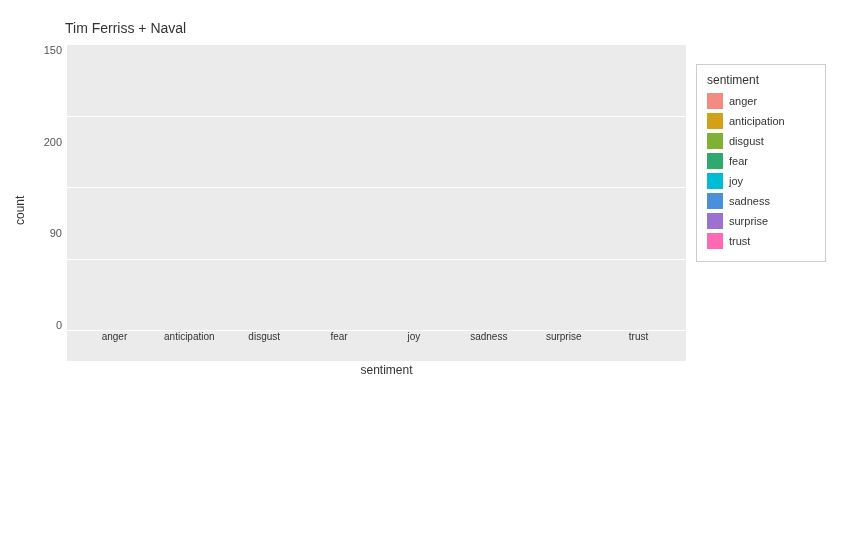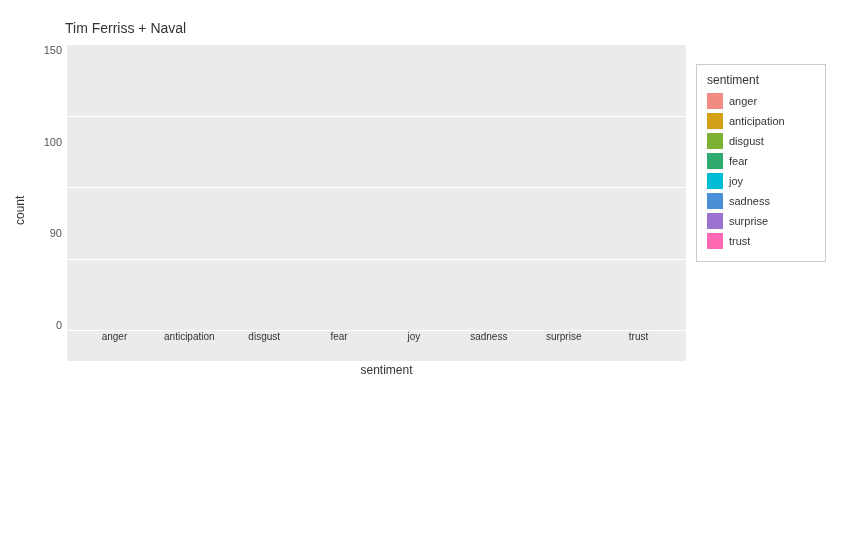--- a/index.html
+++ b/index.html
@@ -159,21 +159,21 @@
 
 <div class="chart-container">
   <div class="chart-title">Tim Ferriss + Naval</div>
   <div class="chart-body">
     <div class="y-axis-label">count</div>
     <div class="chart-plot-area">
       <div class="plot-with-yaxis">
         <div class="y-ticks">
 
         <div class="y-tick">150</div>
-            <div class="y-tick">100</div>
+            <div class="y-tick">200</div>
             <div class="y-tick">90</div>
             <div class="y-tick">0</div>
           </div>
         <div class="plot-grid">
           <div class="grid-lines">
 
           <div class="grid-line"></div>
               <div class="grid-line"></div>
               <div class="grid-line"></div>
               <div class="grid-line"></div>

